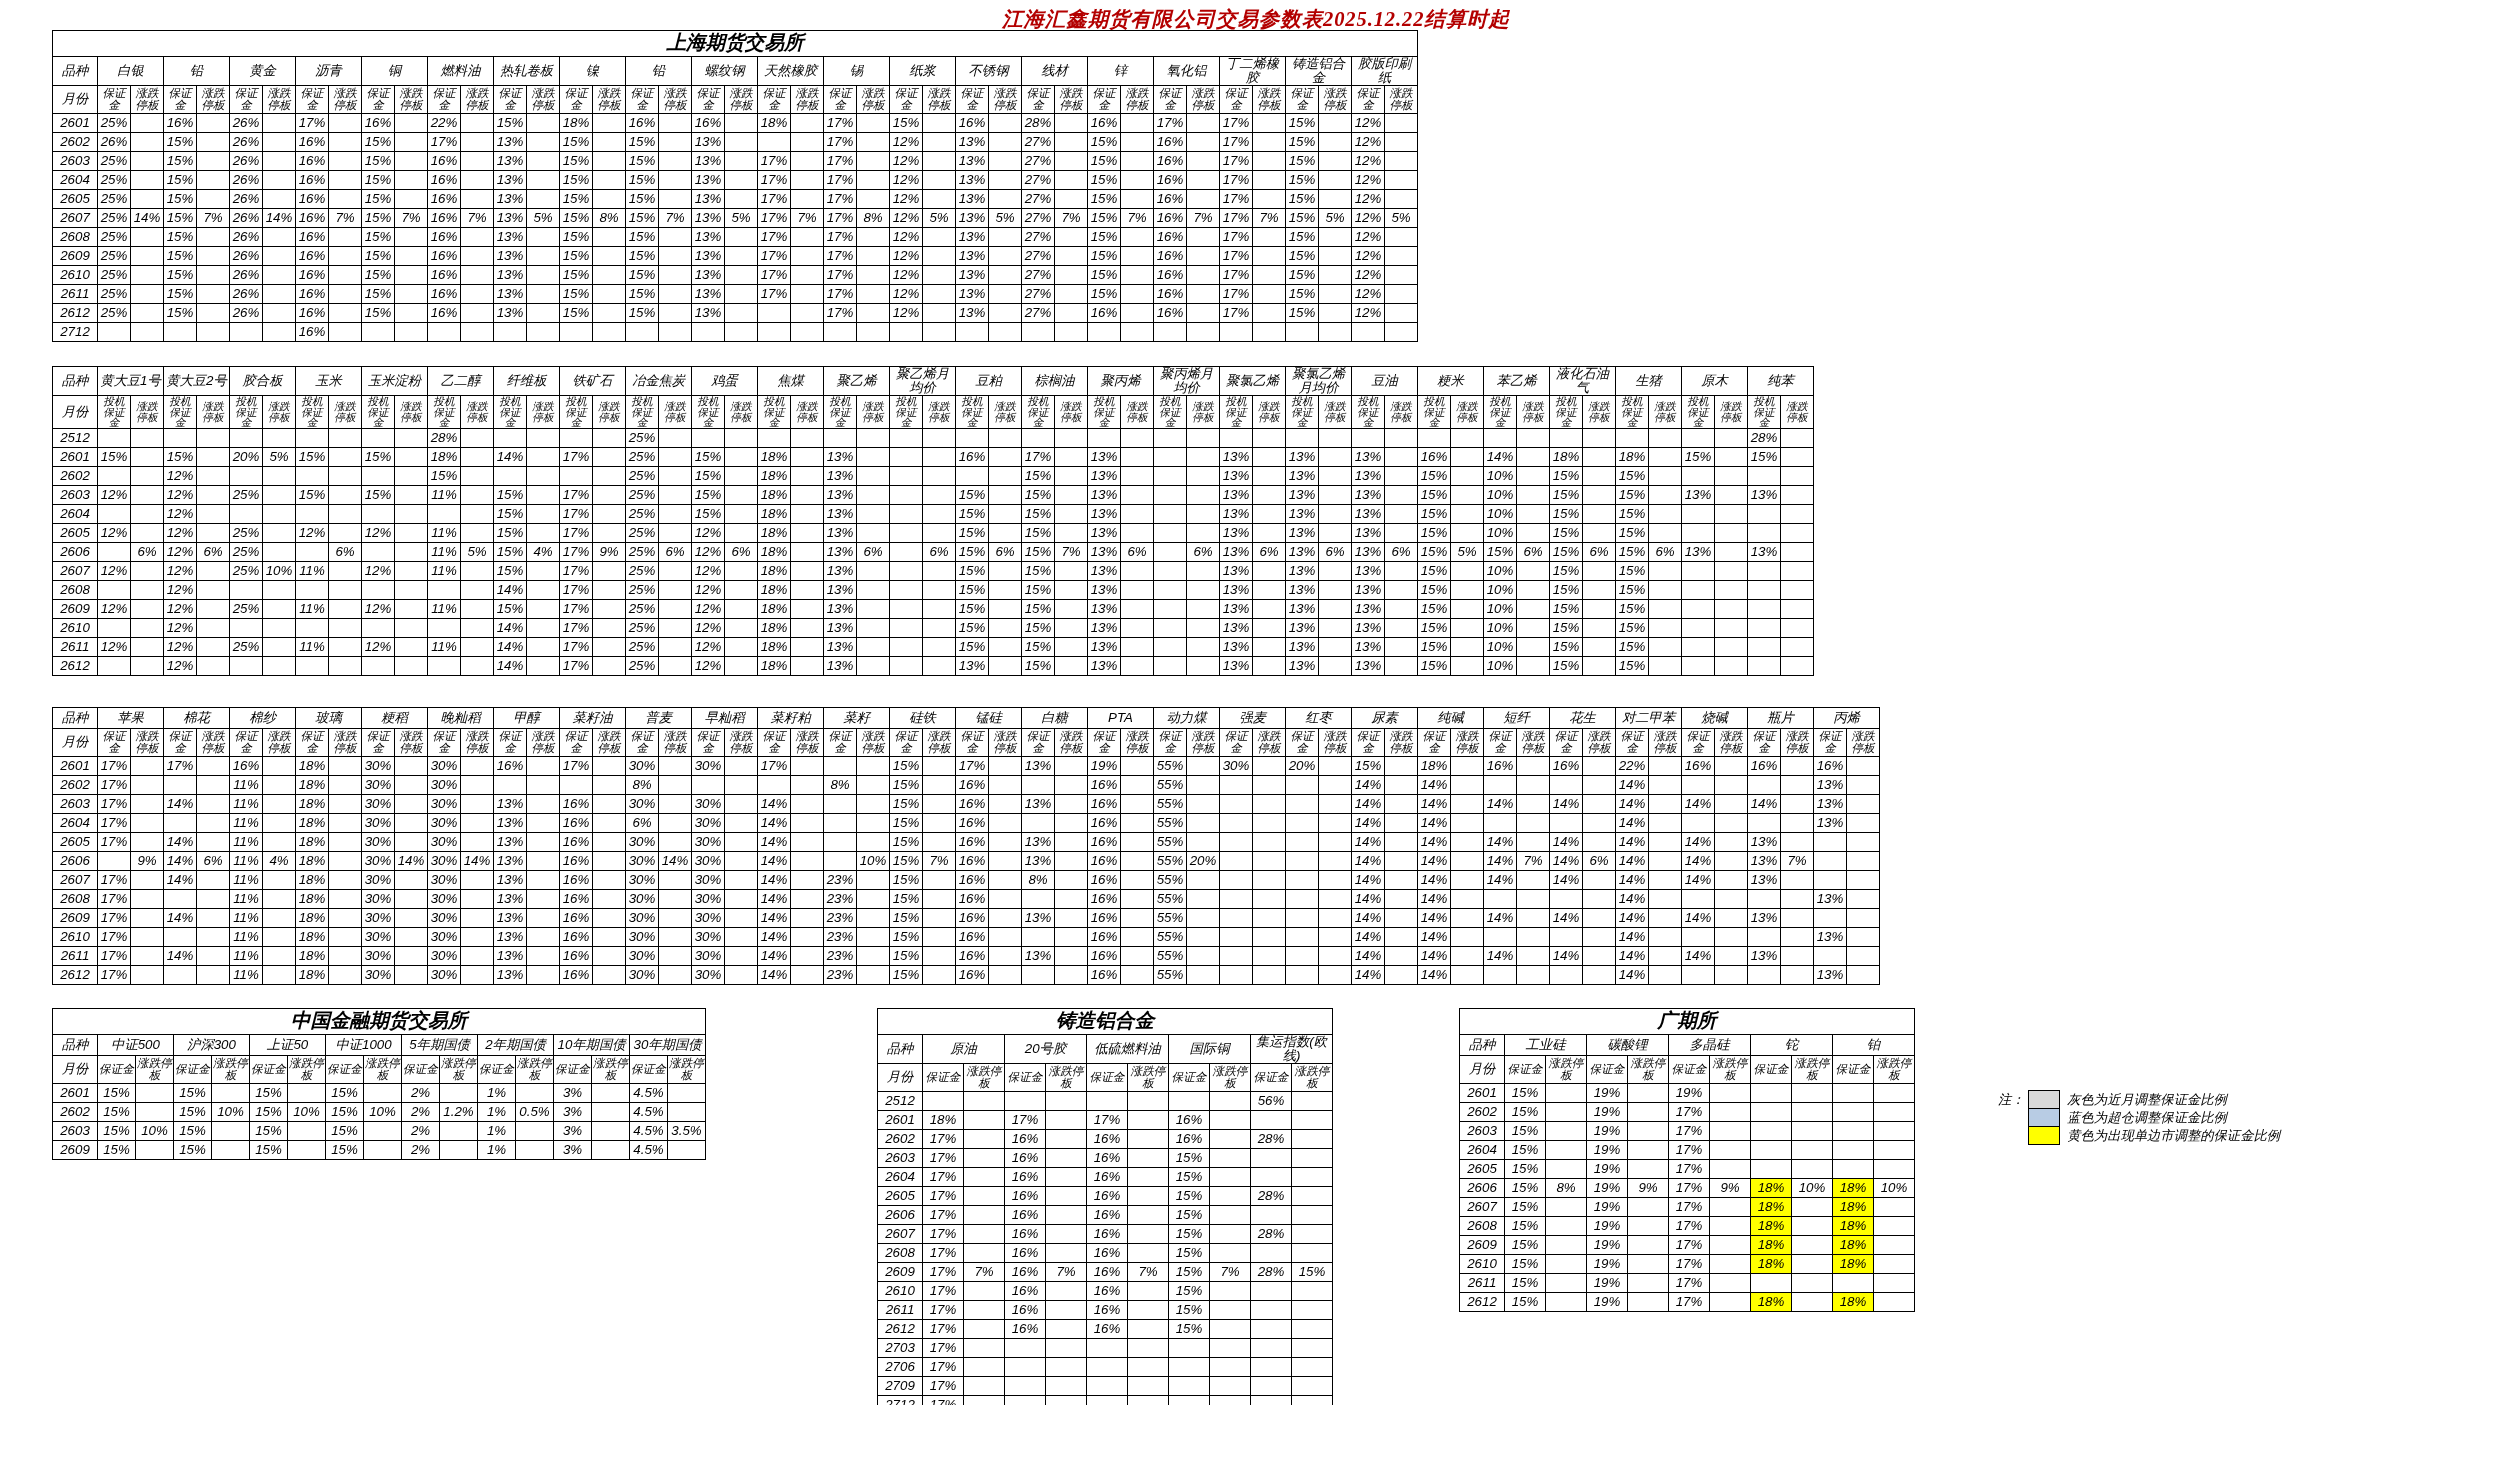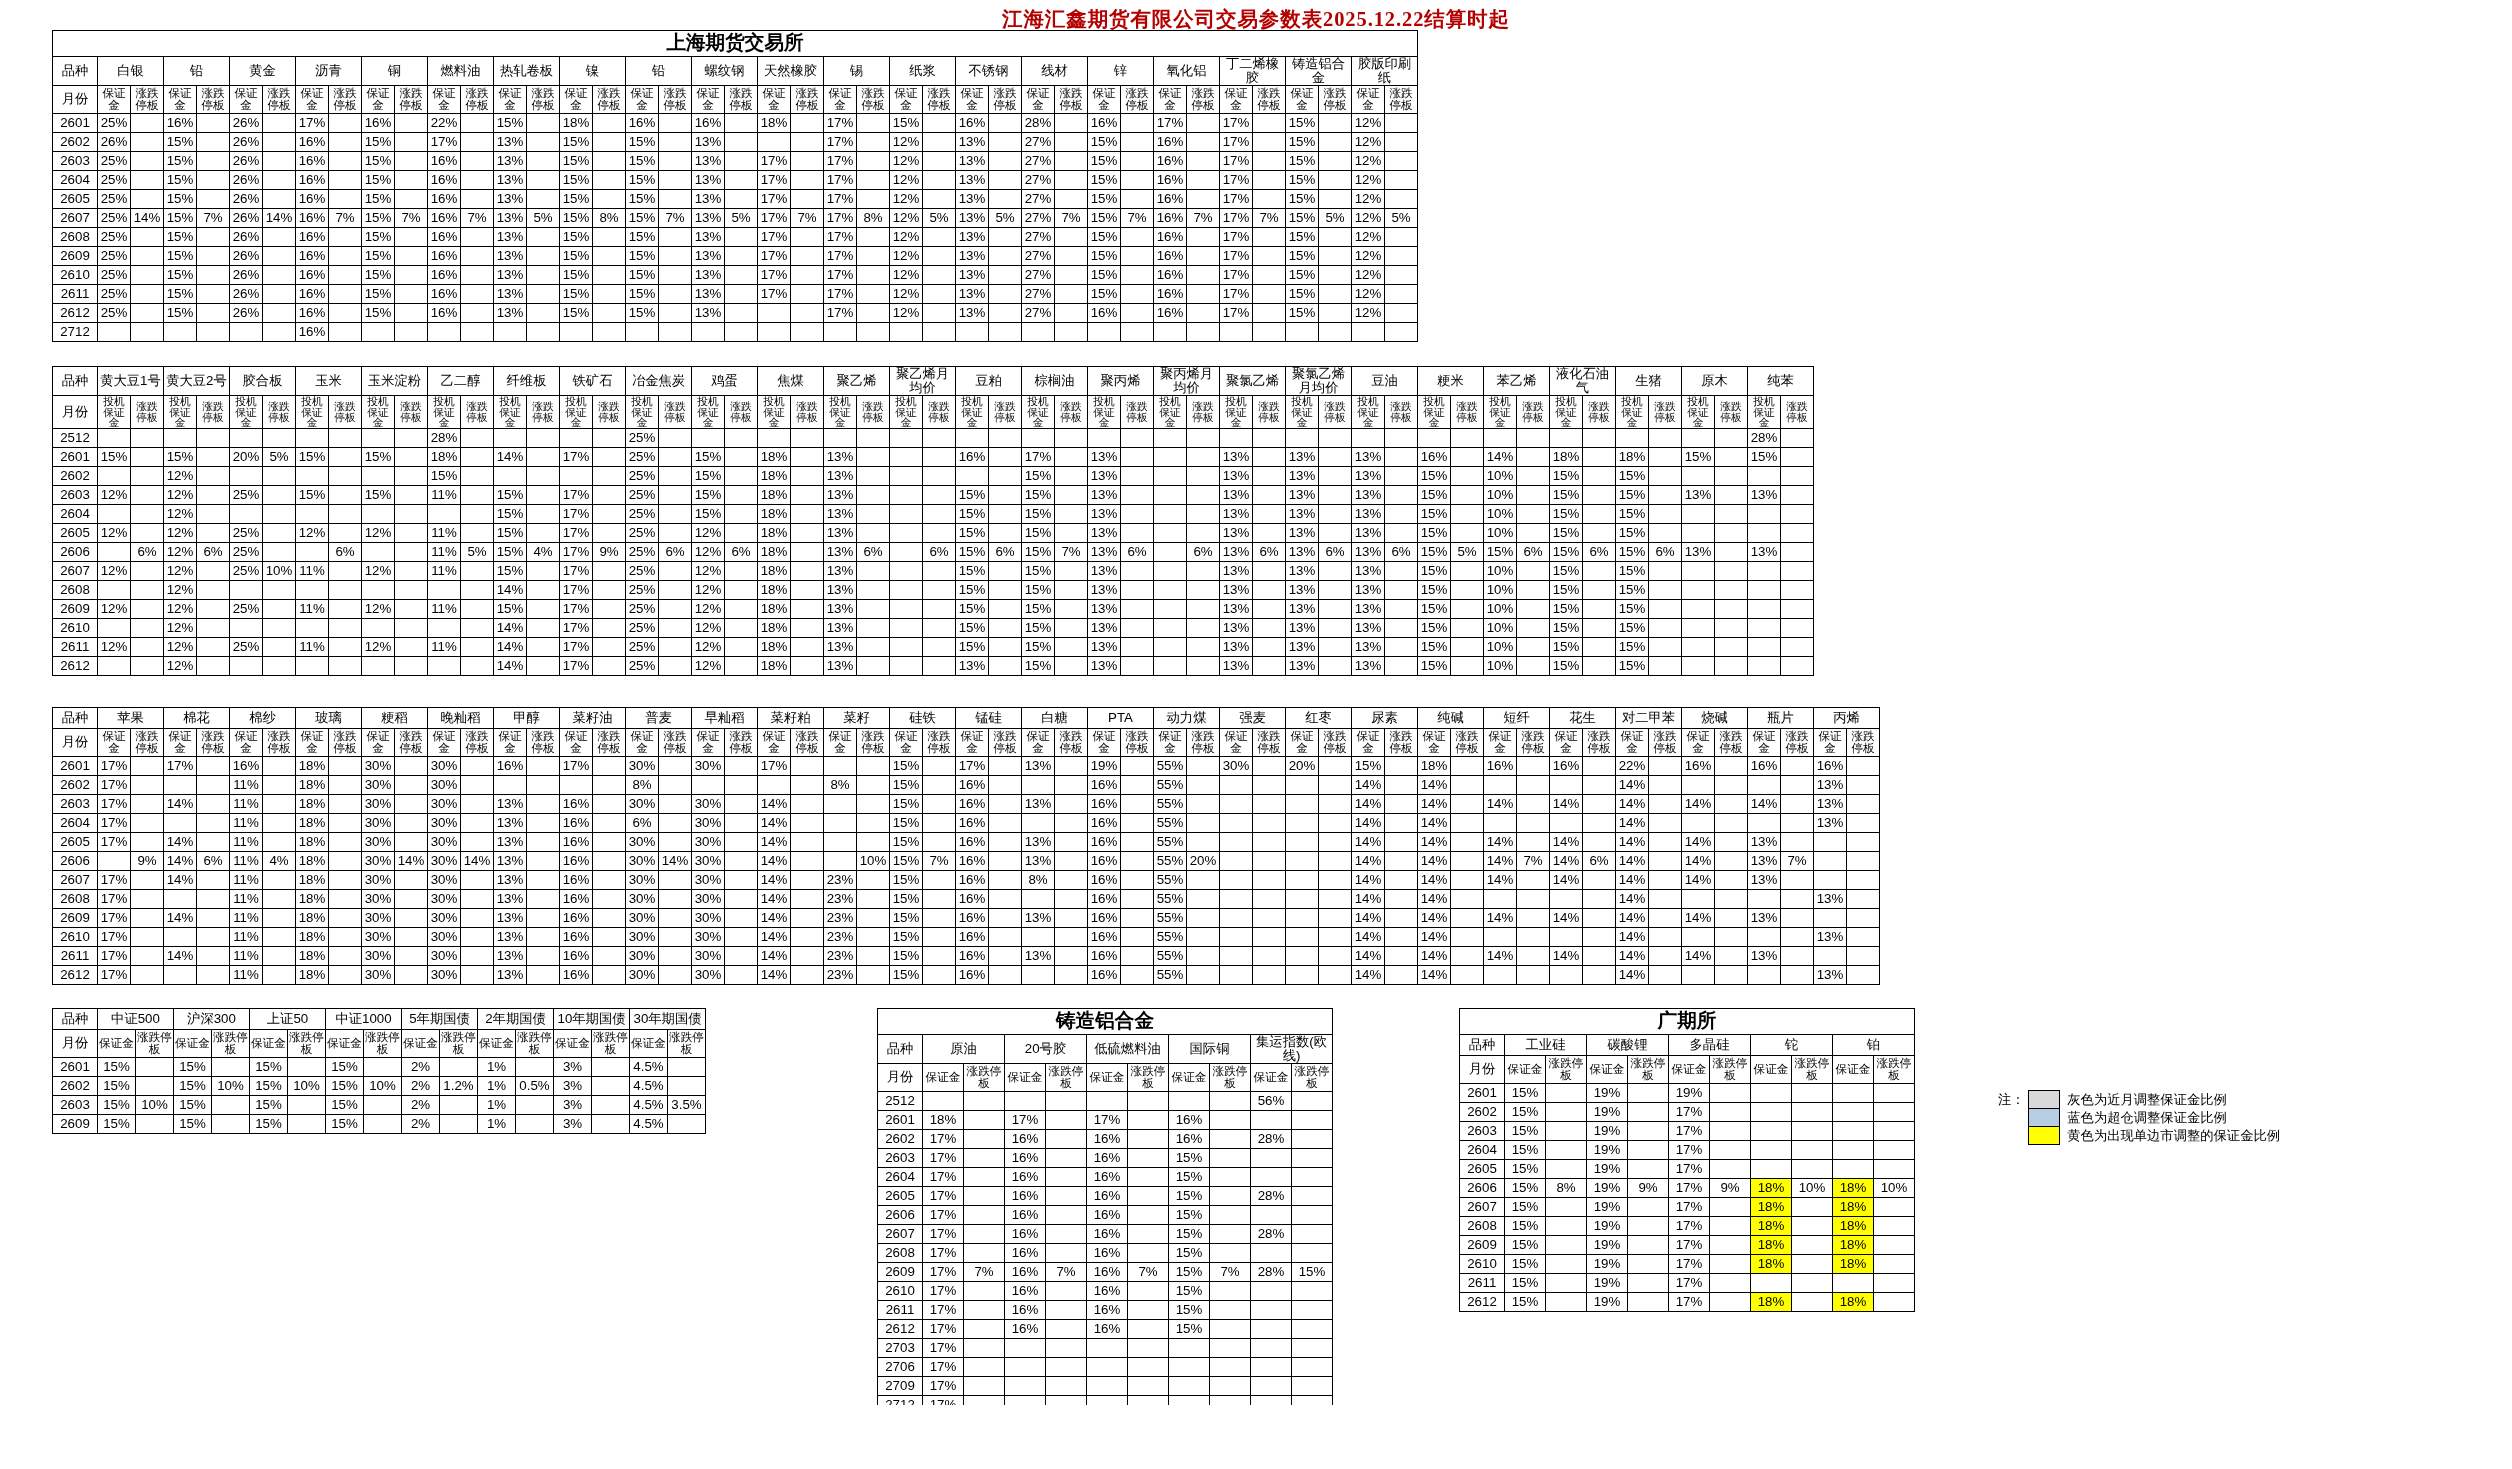--- a/index.html
+++ b/index.html
@@ -1,17 +1,17 @@
 <!DOCTYPE html>
 <html style="font-size:14.2px"><head>
 <meta charset="utf-8">
 <style>
   html,body{margin:0;padding:0;background:#fff;}
   body{font-family:"Liberation Sans","DejaVu Sans",sans-serif;color:#000;}
-  #page{width:2512px;height:1405px;position:relative;overflow:hidden;}
+  #page{width:2512px;height:1405px;position:relative;overflow:hidden;font-style:italic;}
   .title{font-family:"Liberation Serif","DejaVu Serif",serif;font-weight:bold;font-size:20.5px;color:#b30000;text-align:center;padding-top:5.3px;letter-spacing:0.9px;}
   table{border-collapse:collapse;table-layout:fixed;}
   td,th{border:0.9px solid #000;font-size:13.3px;text-align:center;vertical-align:middle;padding:0;line-height:1.05;}
   .sec-title{font-family:"Liberation Serif","DejaVu Serif",serif;font-weight:bold;font-size:19.6px;height:25px;}
   .hdr{font-size:13.3px;height:19.6px;font-weight:normal;}
   .sub{font-size:11.6px;height:27px;}
   .sub2{font-size:10.7px;height:27px;line-height:1.0;}
   .mon{height:18px;}
   .cell{height:18px;}
   .lbl{font-size:13.3px;}
@@ -2202,20 +2202,23 @@
             <td class="cell"></td>
           </tr>
         </tbody>
     </table>
   </div>
 
   <div class="block" style="left:52px;top:1008px;">
     <table>
       <tbody id="cffex-body">
           <tr>
+            <td class="sec-title" colspan="17">中国金融期货交易所</td>
+          </tr>
+          <tr>
             <td class="hdr lbl" style="width:44px">品种</td>
             <td class="hdr" colspan="2" style="width:75px">中证500</td>
             <td class="hdr" colspan="2" style="width:75px">沪深300</td>
             <td class="hdr" colspan="2" style="width:75px">上证50</td>
             <td class="hdr" colspan="2" style="width:75px">中证1000</td>
             <td class="hdr" colspan="2" style="width:75px">5年期国债</td>
             <td class="hdr" colspan="2" style="width:75px">2年期国债</td>
             <td class="hdr" colspan="2" style="width:75px">10年期国债</td>
             <td class="hdr" colspan="2" style="width:75px">30年期国债</td>
           </tr>

